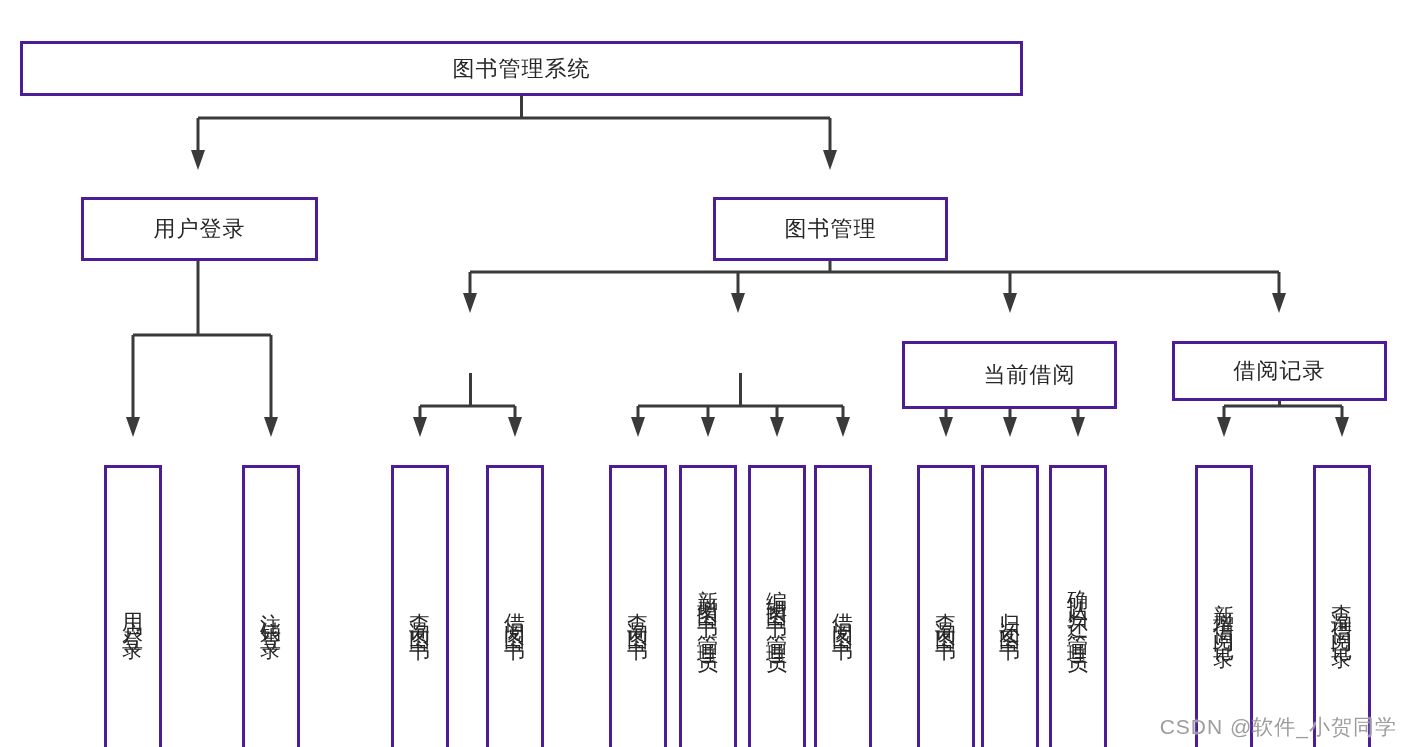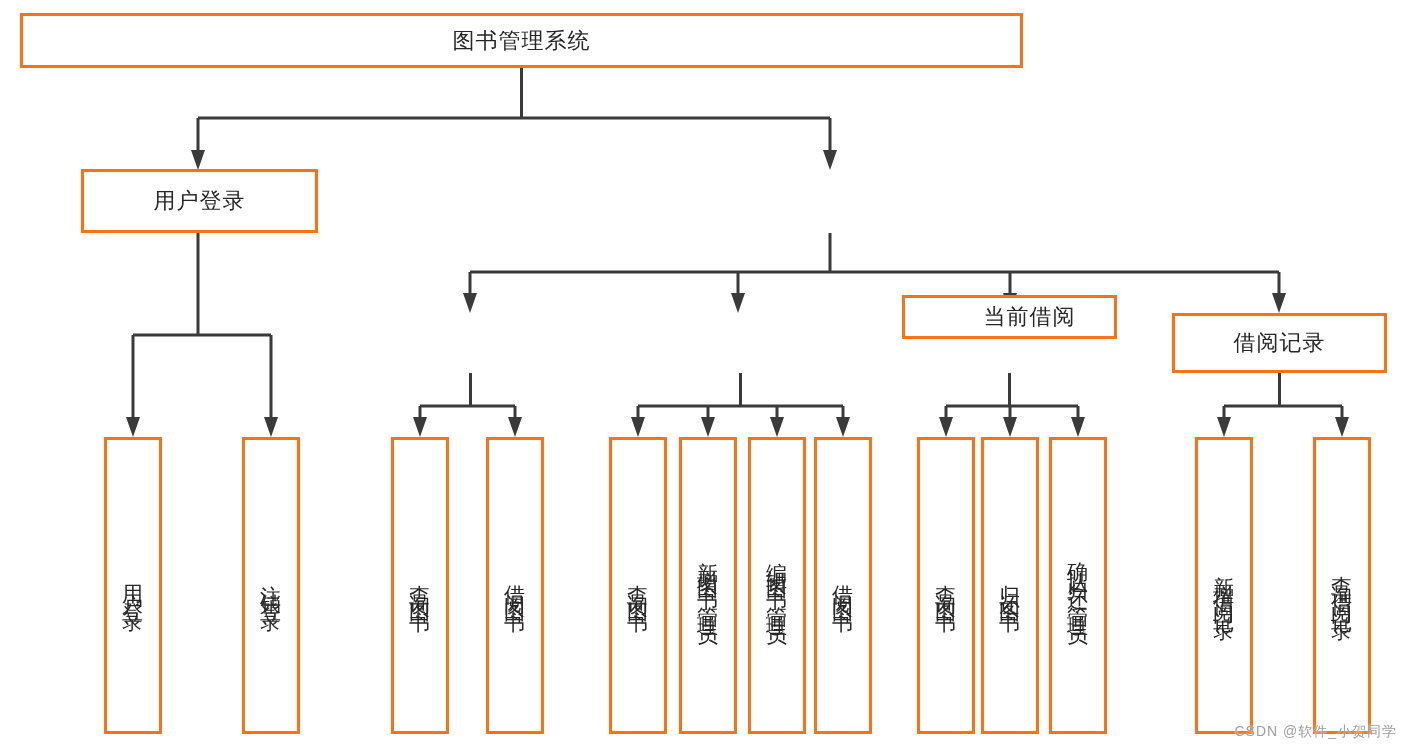--- a/index.html
+++ b/index.html
@@ -5,51 +5,51 @@
 <style>
   html,body { margin:0; padding:0; background:#ffffff; }
   body { font-family:"Liberation Sans","DejaVu Sans",sans-serif; }
   .stage {
     position:relative; width:1405px; height:747px;
     background:#ffffff; overflow:hidden;
   }
   .connectors { position:absolute; left:0; top:0; width:1405px; height:747px; z-index:1; }
   .node {
     position:absolute; box-sizing:border-box;
-    background:#ffffff; border:3px solid #f97316;
+    background:#ffffff; border:3px solid #4c1d95;
     display:flex; align-items:center; justify-content:center;
-    color:#262626; z-index:2;
+    color:#262626; z-index:2;margin-top:28px;
   }
   .h-node { font-size:22px; letter-spacing:1px; white-space:nowrap; }
   .v-node {
     font-size:21px;
     writing-mode:vertical-rl; text-orientation:mixed;
     letter-spacing:9px; line-height:1;
   }
   
   #root      { left:20px;   top:13px;  width:1003px; height:55px; }
   
   #n-user    { left:81px;   top:169px; width:237px;  height:64px; }
   #n-mgmt    { left:713px;  top:169px; width:235px;  height:64px; }
   
   #n-newbook { left:363px;  top:313px; width:215px;  height:60px; }
   #n-borrow  { left:633px;  top:313px; width:215px;  height:60px; }
-  #n-current { left:902px;  top:295px; width:215px;  height:44px;padding-left:40px; }
+  #n-current { left:902px;  top:313px; width:215px;  height:68px;padding-left:40px; }
   #n-records { left:1172px; top:313px; width:215px;  height:60px; }
   
   .leaf { top:437px; width:58px; height:297px; }
   #l1  { left:104px; }  #l2  { left:242px; }
   #l3  { left:391px; }  #l4  { left:486px; }
   #l5  { left:609px; }  #l6  { left:679px; }
   #l7  { left:748px; }  #l8  { left:814px; }
   #l9  { left:917px; }  #l10 { left:981px; } #l11 { left:1049px; }
   #l12 { left:1195px; } #l13 { left:1313px; }
   .watermark {
     position:absolute; right:8px; bottom:6px; z-index:5;
-    color:#9d9d9d; font-size:14px; letter-spacing:1px;
+    color:#9d9d9d; font-size:21px; letter-spacing:1px;
     text-shadow:0 0 2px #ffffff; white-space:nowrap;
   }
 </style>
 </head>
 <body>
 
 <div class="stage">
 
   <svg class="connectors" viewBox="0 0 1405 747" xmlns="http://www.w3.org/2000/svg">
     <g stroke="#3a3a3a" stroke-width="3" fill="none">
@@ -87,20 +87,21 @@
       <polygon points="1003,417 1017,417 1010,437"></polygon>
       <polygon points="1071,417 1085,417 1078,437"></polygon>
       <polygon points="1217,417 1231,417 1224,437"></polygon>
       <polygon points="1335,417 1349,417 1342,437"></polygon>
     </g>
   </svg>
 
   <div class="node h-node" id="root">图书管理系统</div>
 
   <div class="node h-node" id="n-user">用户登录</div>
+  <div class="node h-node" id="n-mgmt">图书管理</div>
 
   <div class="node h-node" id="n-current">当前借阅</div>
   <div class="node h-node" id="n-records">借阅记录</div>
 
   <div class="node v-node leaf" id="l1">用户登录</div>
   <div class="node v-node leaf" id="l2">注销登录</div>
 
   <div class="node v-node leaf" id="l3">查询图书</div>
   <div class="node v-node leaf" id="l4">借阅图书</div>
 

